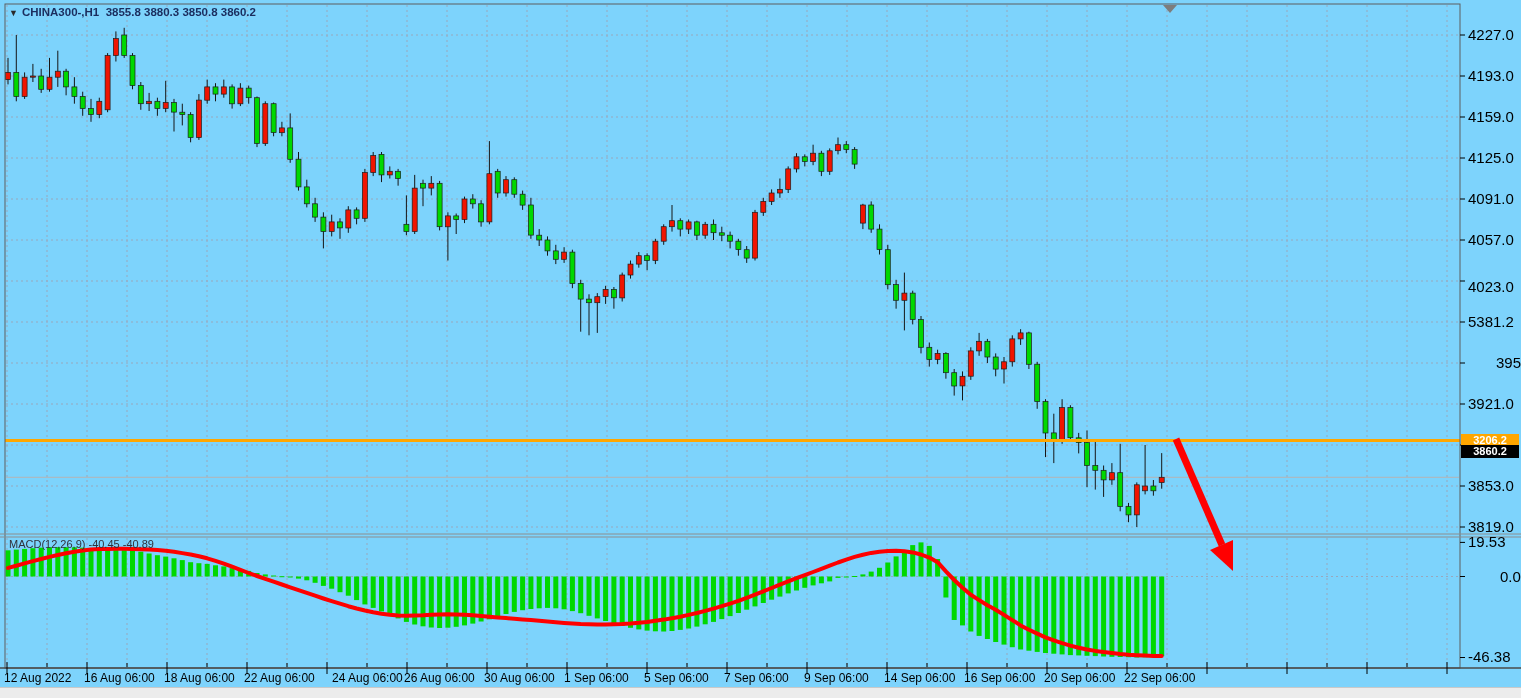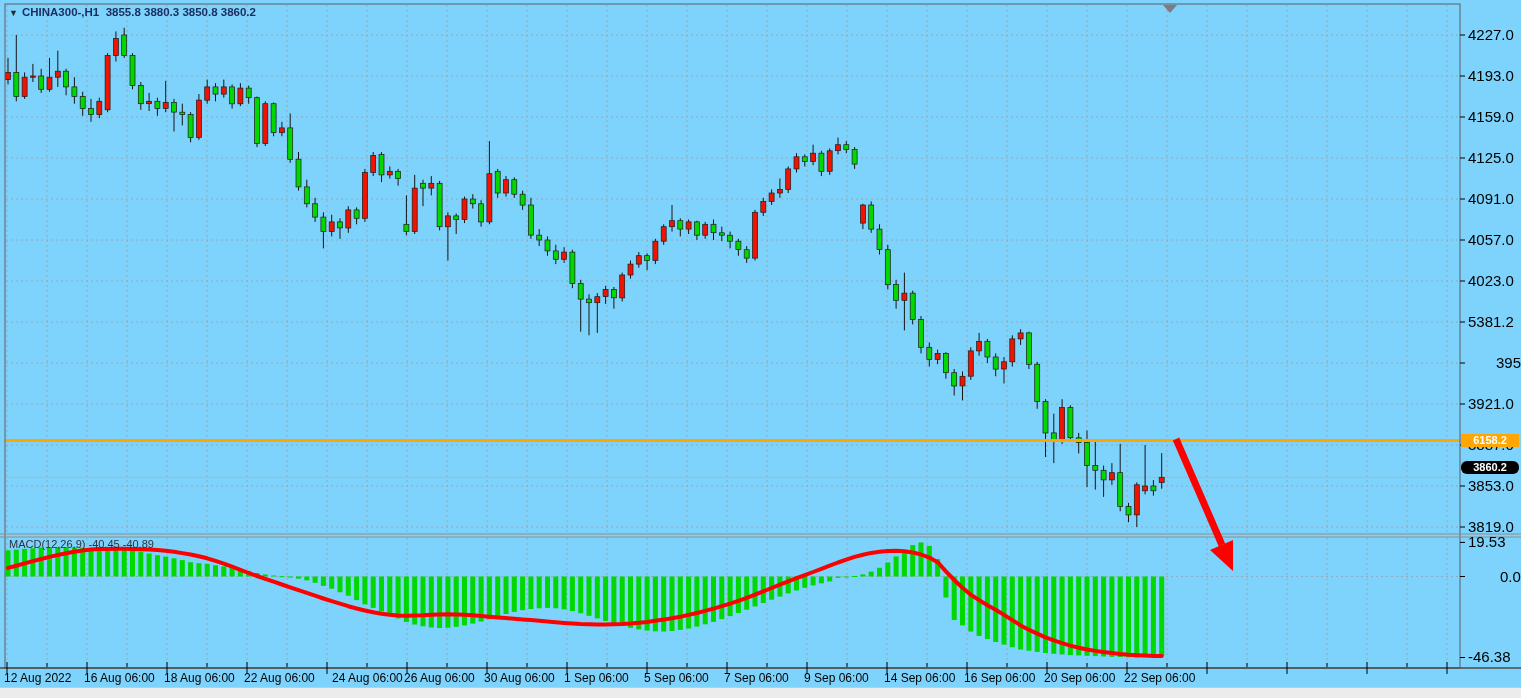--- a/index.html
+++ b/index.html
@@ -603,21 +603,21 @@
 
   <div id="macd-title">MACD(12,26,9) -40.45 -40.89</div>
 
   <div id="price-axis">
       <div class="axis-label" style="left: 1468px; top: 29px;">4227.0</div>
       <div class="axis-label" style="left: 1468px; top: 70px;">4193.0</div>
       <div class="axis-label" style="left: 1468px; top: 111px;">4159.0</div>
       <div class="axis-label" style="left: 1468px; top: 152px;">4125.0</div>
       <div class="axis-label" style="left: 1468px; top: 193px;">4091.0</div>
       <div class="axis-label" style="left: 1468px; top: 234px;">4057.0</div>
-      <div class="axis-label" style="left: 1468px; top: 275px;">4023.0</div>
+      <div class="axis-label" style="left: 1468px; top: 281px;">4023.0</div>
       <div class="axis-label" style="left: 1468px; top: 316px;">5381.2</div>
       <div class="axis-label" style="left: 1468px; top: 357px; margin-left: 28px;">3955.0</div>
       <div class="axis-label" style="left: 1468px; top: 398px;">3921.0</div>
       <div class="axis-label" style="left: 1468px; top: 439px;">3887.0</div>
       <div class="axis-label" style="left: 1468px; top: 480px;">3853.0</div>
       <div class="axis-label" style="left: 1468px; top: 521px;">3819.0</div>
     </div>
   <div id="macd-axis">
       <div class="axis-label" style="left: 1468px; top: 536px;">19.53</div>
       <div class="axis-label" style="left: 1468px; top: 571px; padding-left: 32px;">0.00</div>
@@ -634,17 +634,17 @@
       <div class="time-label" style="left: 564px; top: 672px;">1 Sep 06:00</div>
       <div class="time-label" style="left: 644px; top: 672px;">5 Sep 06:00</div>
       <div class="time-label" style="left: 724px; top: 672px;">7 Sep 06:00</div>
       <div class="time-label" style="left: 804px; top: 672px;">9 Sep 06:00</div>
       <div class="time-label" style="left: 884px; top: 672px;">14 Sep 06:00</div>
       <div class="time-label" style="left: 964px; top: 672px;">16 Sep 06:00</div>
       <div class="time-label" style="left: 1044px; top: 672px; text-align: right;">20 Sep 06:00</div>
       <div class="time-label" style="left: 1124px; top: 672px;">22 Sep 06:00</div>
     </div>
 
-  <div class="price-tag" id="orange-tag" style="background: rgb(255, 166, 0); top: 434px;">6158.2</div>
-  <div class="price-tag" id="current-tag" style="background: rgb(0, 0, 0); top: 461px; border-radius: 6px;">3860.2</div>
+  <div class="price-tag" id="orange-tag" style="background: rgb(255, 166, 0); top: 434px;">3206.2</div>
+  <div class="price-tag" id="current-tag" style="background: rgb(0, 0, 0); top: 445px;">3860.2</div>
 
   <div id="bottom-strip"></div>
 </div>
 
 </body></html>

